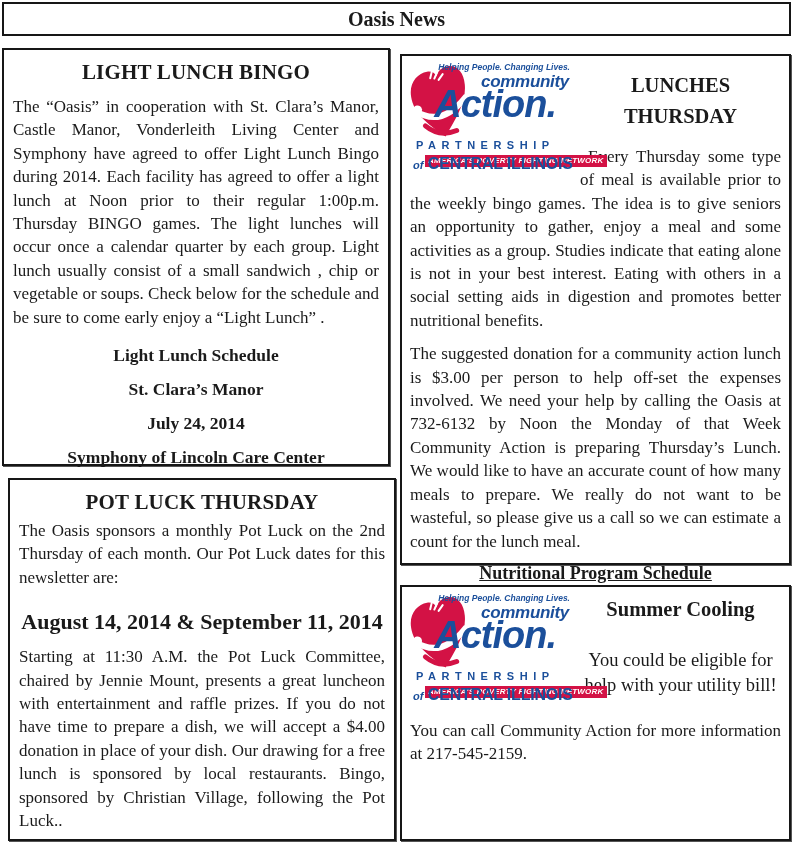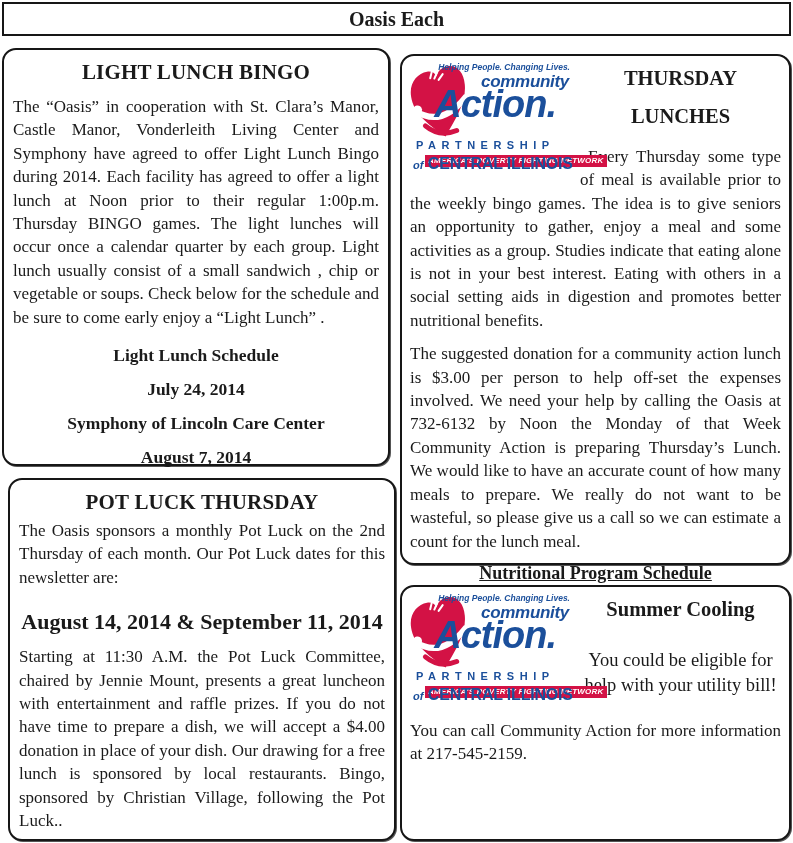--- a/index.html
+++ b/index.html
@@ -2,21 +2,21 @@
 <html><head>
 <meta charset="utf-8">
 <style>
   * { margin:0; padding:0; box-sizing:border-box; }
   html,body { background:#ffffff; }
   .page {
     position:relative; width:793px; height:843px; background:#ffffff;
     font-family:"Liberation Serif", serif; color:#1a1a1a; overflow:hidden;
   }
   .box { position:absolute; border:2px solid #161616; background:#fff; }
-  .shadow { box-shadow:1px 1px 0 #555;border-radius:14px; }
+  .shadow { box-shadow:1px 1px 0 #555; }
 
   .header-box { left:2px; top:2px; width:789px; height:34px;
     display:flex; align-items:center; justify-content:center; }
   .page-title { font-size:20px; font-weight:bold; }
 
   .left1 { left:2px; top:48px; width:388px; height:418px; padding:4px 9px; }
   .left2 { left:8px; top:478px; width:388px; height:363px; padding:4px 9px; }
   .right1 { left:400px; top:54px; width:391px; height:511px; padding:3px 8px; }
   .right2 { left:400px; top:585px; width:391px; height:256px; padding:3px 8px; }
 
@@ -58,28 +58,29 @@
 
   .eligible { font-size:18.5px; line-height:25px; text-align:center; margin-top:27px; }
   .phone-para { font-size:17px; line-height:23.4px; text-align:justify; margin-top:21px; }
 </style>
 </head>
 <body>
 
 <div class="page">
 
   <div class="box header-box">
-    <h1 class="page-title">Oasis Each</h1>
+    <h1 class="page-title">Oasis News</h1>
   </div>
 
   <div class="box left1 shadow">
     <h2 class="sec-title">LIGHT LUNCH BINGO</h2>
     <p class="body">The “Oasis” in cooperation with St. Clara’s   Manor,   Castle Manor, Vonderleith Living Center and Symphony have agreed to offer Light Lunch Bingo during 2014.   Each facility has agreed to offer a light lunch at Noon prior to their regular 1:00p.m. Thursday   BINGO games.   The light lunches will occur once a calendar quarter by each group.   Light lunch usually consist of a small    sandwich , chip or vegetable or soups.   Check below for the schedule and be sure to come early enjoy a “Light Lunch” .</p>
     <div class="sched">
       <div>Light Lunch Schedule</div>
+      <div>St. Clara’s Manor</div>
       <div>July 24, 2014</div>
       <div>Symphony of Lincoln Care Center</div>
       <div>August 7, 2014</div>
     </div>
   </div>
 
   <div class="box left2 shadow">
     <h2 class="sec-title">POT LUCK THURSDAY</h2>
     <p class="body" style="margin-top:2px">The Oasis sponsors a monthly Pot Luck on the 2nd Thursday of each month.   Our Pot Luck dates for this newsletter are:</p>
     <div class="bigdate">August 14, 2014 &amp; September 11, 2014</div>
@@ -98,22 +99,22 @@
           <path d="M12 58 Q 24 72 42 68" fill="none" stroke="#d31245" stroke-width="5" stroke-linecap="round"></path>
         </g>
       </svg>
       <div class="tagline lg-blue">Helping People. Changing Lives.</div>
       <div class="community lg-blue">community</div>
       <div class="action lg-blue">Action.</div>
       <div class="partnership lg-blue">PARTNERSHIP</div>
       <div class="banner">AMERICA’S POVERTY FIGHTING NETWORK</div>
       <div class="region lg-blue"><span class="of">of</span> <span class="reg-name">CENTRAL ILLINOIS</span></div>
     </div>
+    <div class="rhead rhead-2">LUNCHES</div>
     <div class="rhead rhead-1">THURSDAY</div>
-    <div class="rhead rhead-2">LUNCHES</div>
     <p class="body indent1" style="margin-top:17px">Every Thursday some type of meal is available prior to the weekly bingo games. The idea is to give seniors an opportunity to gather, enjoy a meal and some activities as a group. Studies indicate that    eating alone is not in your best interest. Eating with others in a social setting aids in digestion and promotes better nutritional benefits.</p>
     <p class="body">The suggested donation for a community action lunch is $3.00 per person to help off-set the expenses involved. We need your help by calling the Oasis at 732-6132 by Noon the Monday of that Week Community Action is preparing Thursday’s Lunch. We would like to have an accurate count of how many meals to prepare. We really do not want to be wasteful, so please give us a call so we can estimate a count for the lunch meal.</p>
     <div class="nsched">
       <div>Nutritional Program Schedule</div>
       <div>July 17, 2014 and July 31, 2014</div>
       <div>Aug. 21st &amp; 28th</div>
     </div>
   </div>
 
   <div class="box right2 shadow">

